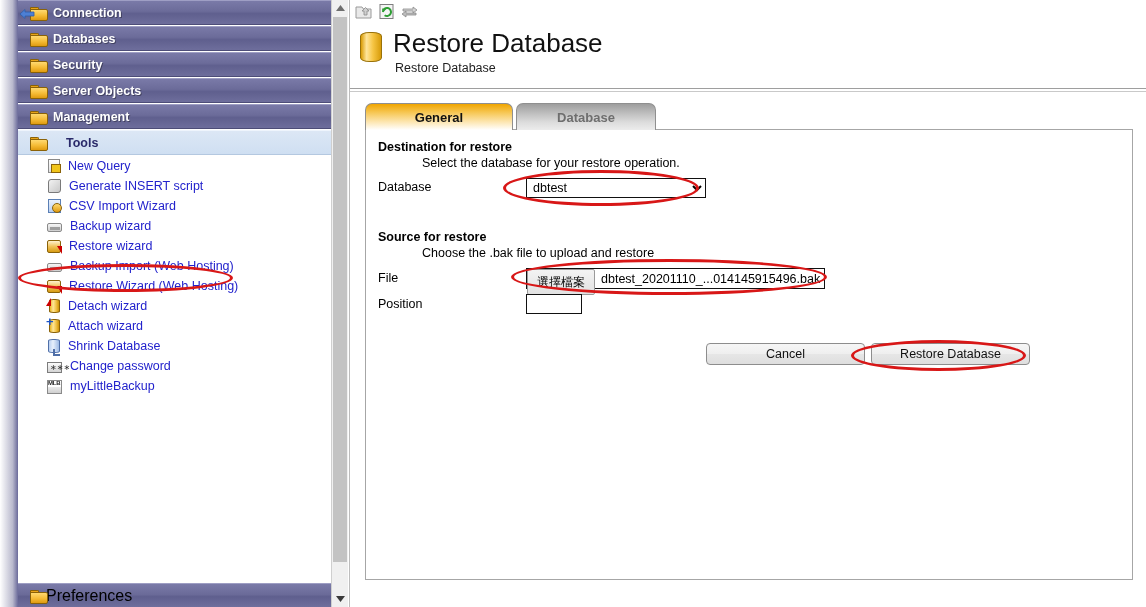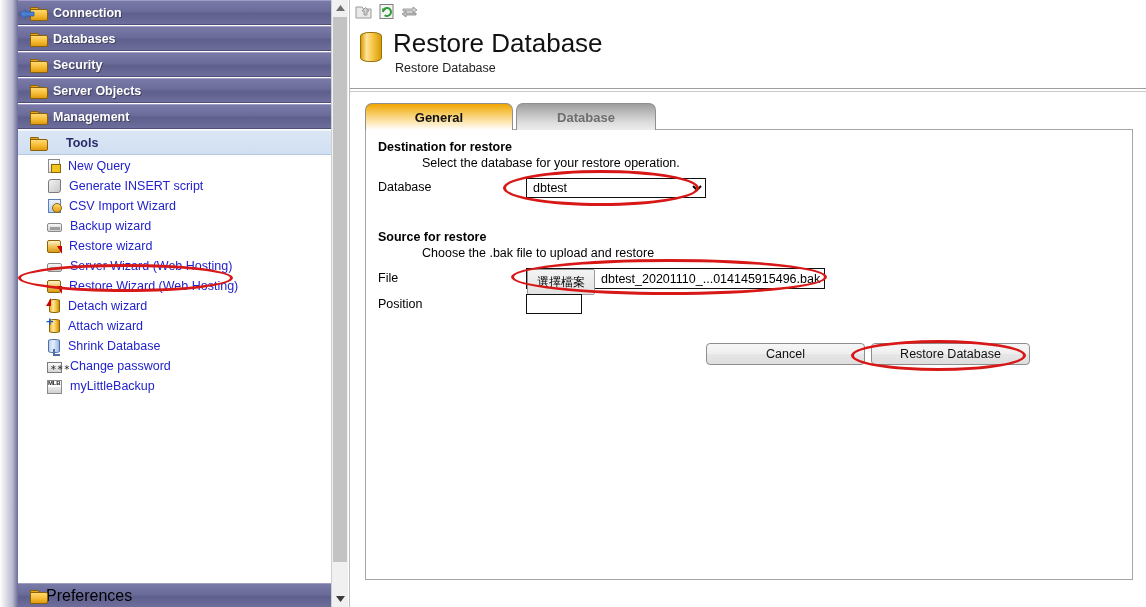--- a/index.html
+++ b/index.html
@@ -558,21 +558,21 @@
           <div class="tree-item">
             <span class="t-ico ico-tape"></span>
             <span class="t-label">Backup wizard</span>
           </div>
           <div class="tree-item">
             <span class="t-ico ico-restore"></span>
             <span class="t-label">Restore wizard</span>
           </div>
           <div class="tree-item">
             <span class="t-ico ico-tape"></span>
-            <span class="t-label">Server Wizard (Web Hosting)</span>
+            <span class="t-label">Backup Import (Web Hosting)</span>
           </div>
           <div class="tree-item">
             <span class="t-ico ico-restore"></span>
             <span class="t-label">Restore Wizard (Web Hosting)</span>
           </div>
           <div class="tree-item">
             <span class="t-ico ico-cyl ico-cyl-red"></span>
             <span class="t-label">Detach wizard</span>
           </div>
           <div class="tree-item">

